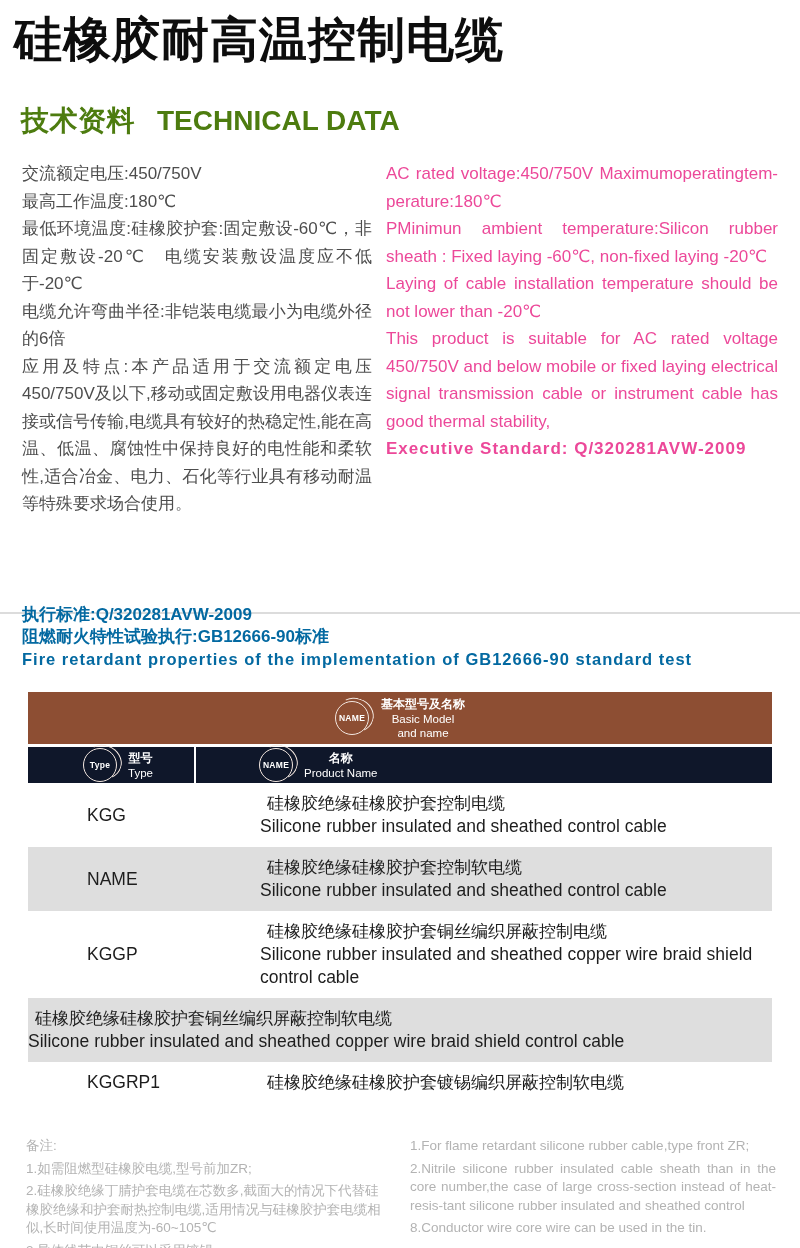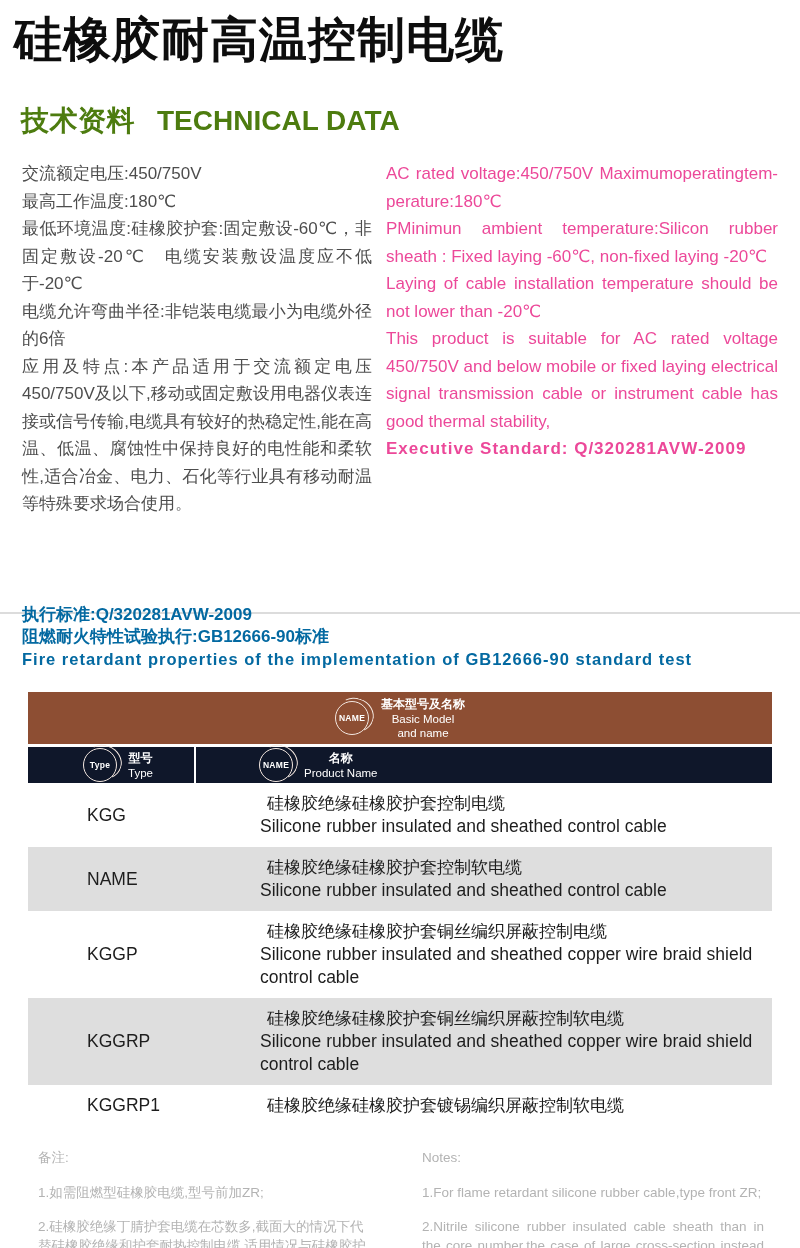--- a/index.html
+++ b/index.html
@@ -72,21 +72,21 @@
   .trow.alt{background:#dedede;}
   .cell-type{flex:0 0 232px;padding-left:59px;box-sizing:border-box;
     font-size:17.5px;color:#1d1d1d;}
   .cell-name{flex:1;padding-right:14px;color:#1d1d1d;}
   .nm-zh{font-size:17px;line-height:23px;padding-left:7px;}
   .nm-en{font-size:17.5px;line-height:23px;}
   
   .notes{left:22px;top:1133px;width:758px;display:flex;gap:18px;color:#b3b3b3;}
   .notes-zh{flex:0 0 366px;font-size:13.5px;line-height:18.5px;}
   .notes-en{flex:1;font-size:13.5px;line-height:18.5px;text-align:justify;}
-  .notes p{margin:16px;}
+  .notes p{margin:4px;}
 </style>
 </head>
 <body>
 
 <div class="abs page-title">硅橡胶耐高温控制电缆</div>
 
 <div class="abs section-heading">
   <span>技术资料</span><span class="en">TECHNICAL DATA</span>
 </div>
 
@@ -156,21 +156,20 @@
     </div>
   </div>
   <div class="trow">
     <div class="cell-type">KGGP</div>
     <div class="cell-name">
       <div class="nm-zh">硅橡胶绝缘硅橡胶护套铜丝编织屏蔽控制电缆</div>
       <div class="nm-en">Silicone rubber insulated and sheathed copper wire braid shield control cable</div>
     </div>
   </div>
   <div class="trow alt">
-    <div class="cell-type">KGGRP</div>
     <div class="cell-name">
       <div class="nm-zh">硅橡胶绝缘硅橡胶护套铜丝编织屏蔽控制软电缆</div>
       <div class="nm-en">Silicone rubber insulated and sheathed copper wire braid shield control cable</div>
     </div>
   </div>
   <div class="trow">
     <div class="cell-type">KGGRP1</div>
     <div class="cell-name">
       <div class="nm-zh">硅橡胶绝缘硅橡胶护套镀锡编织屏蔽控制软电缆</div>
     </div>
@@ -178,18 +177,17 @@
 </div>
 
 <div class="abs notes">
   <div class="notes-zh">
     <p>备注:</p>
     <p>1.如需阻燃型硅橡胶电缆,型号前加ZR;</p>
     <p>2.硅橡胶绝缘丁腈护套电缆在芯数多,截面大的情况下代替硅橡胶绝缘和护套耐热控制电缆,适用情况与硅橡胶护套电缆相似,长时间使用温度为-60~105℃</p>
     <p>3.导体线芯中铜丝可以采用镀锡</p>
   </div>
   <div class="notes-en">
-    <p>Notes:</p>
     <p>1.For flame retardant silicone rubber cable,type front ZR;</p>
     <p>2.Nitrile silicone rubber insulated cable sheath than in the core number,the case of large cross-section instead of heat-resis-tant silicone rubber insulated and sheathed control</p>
     <p>8.Conductor wire core wire can be used in the tin.</p>
   </div>
 </div>
 
 </body></html>

